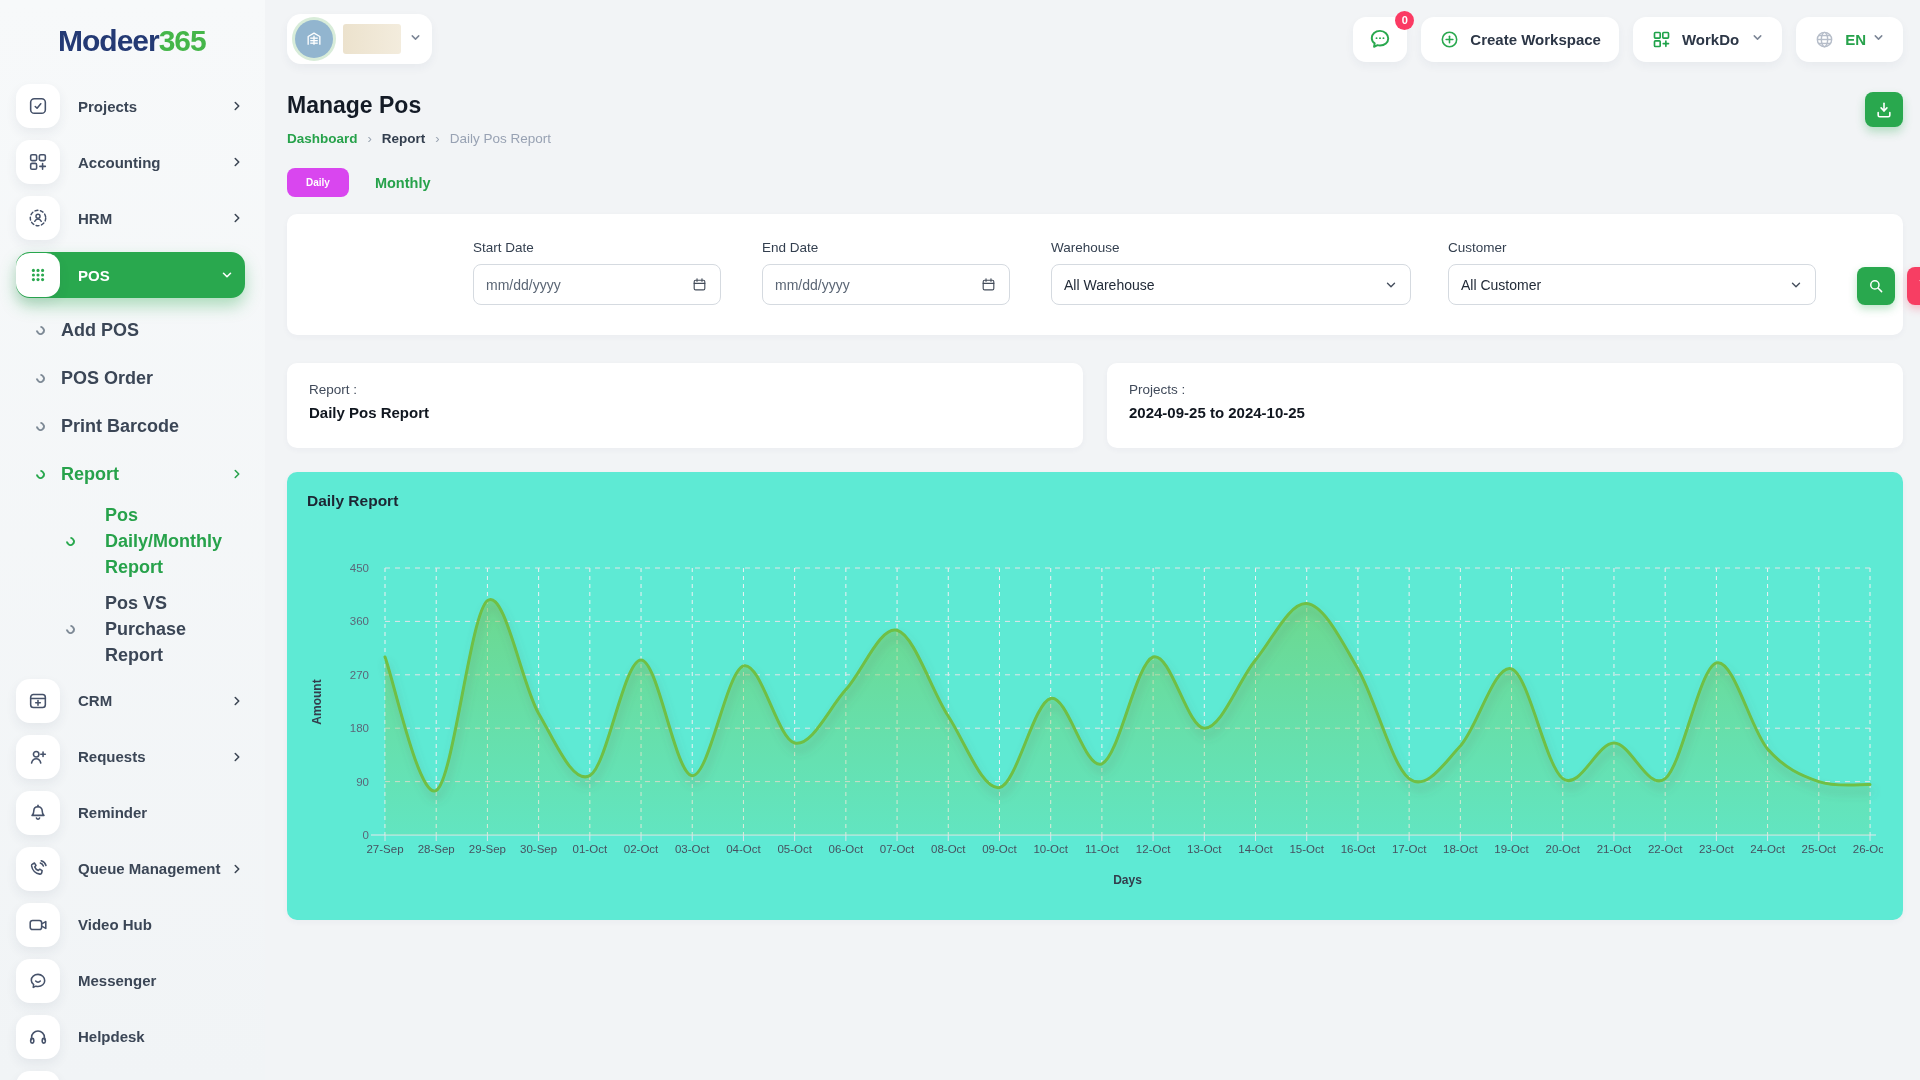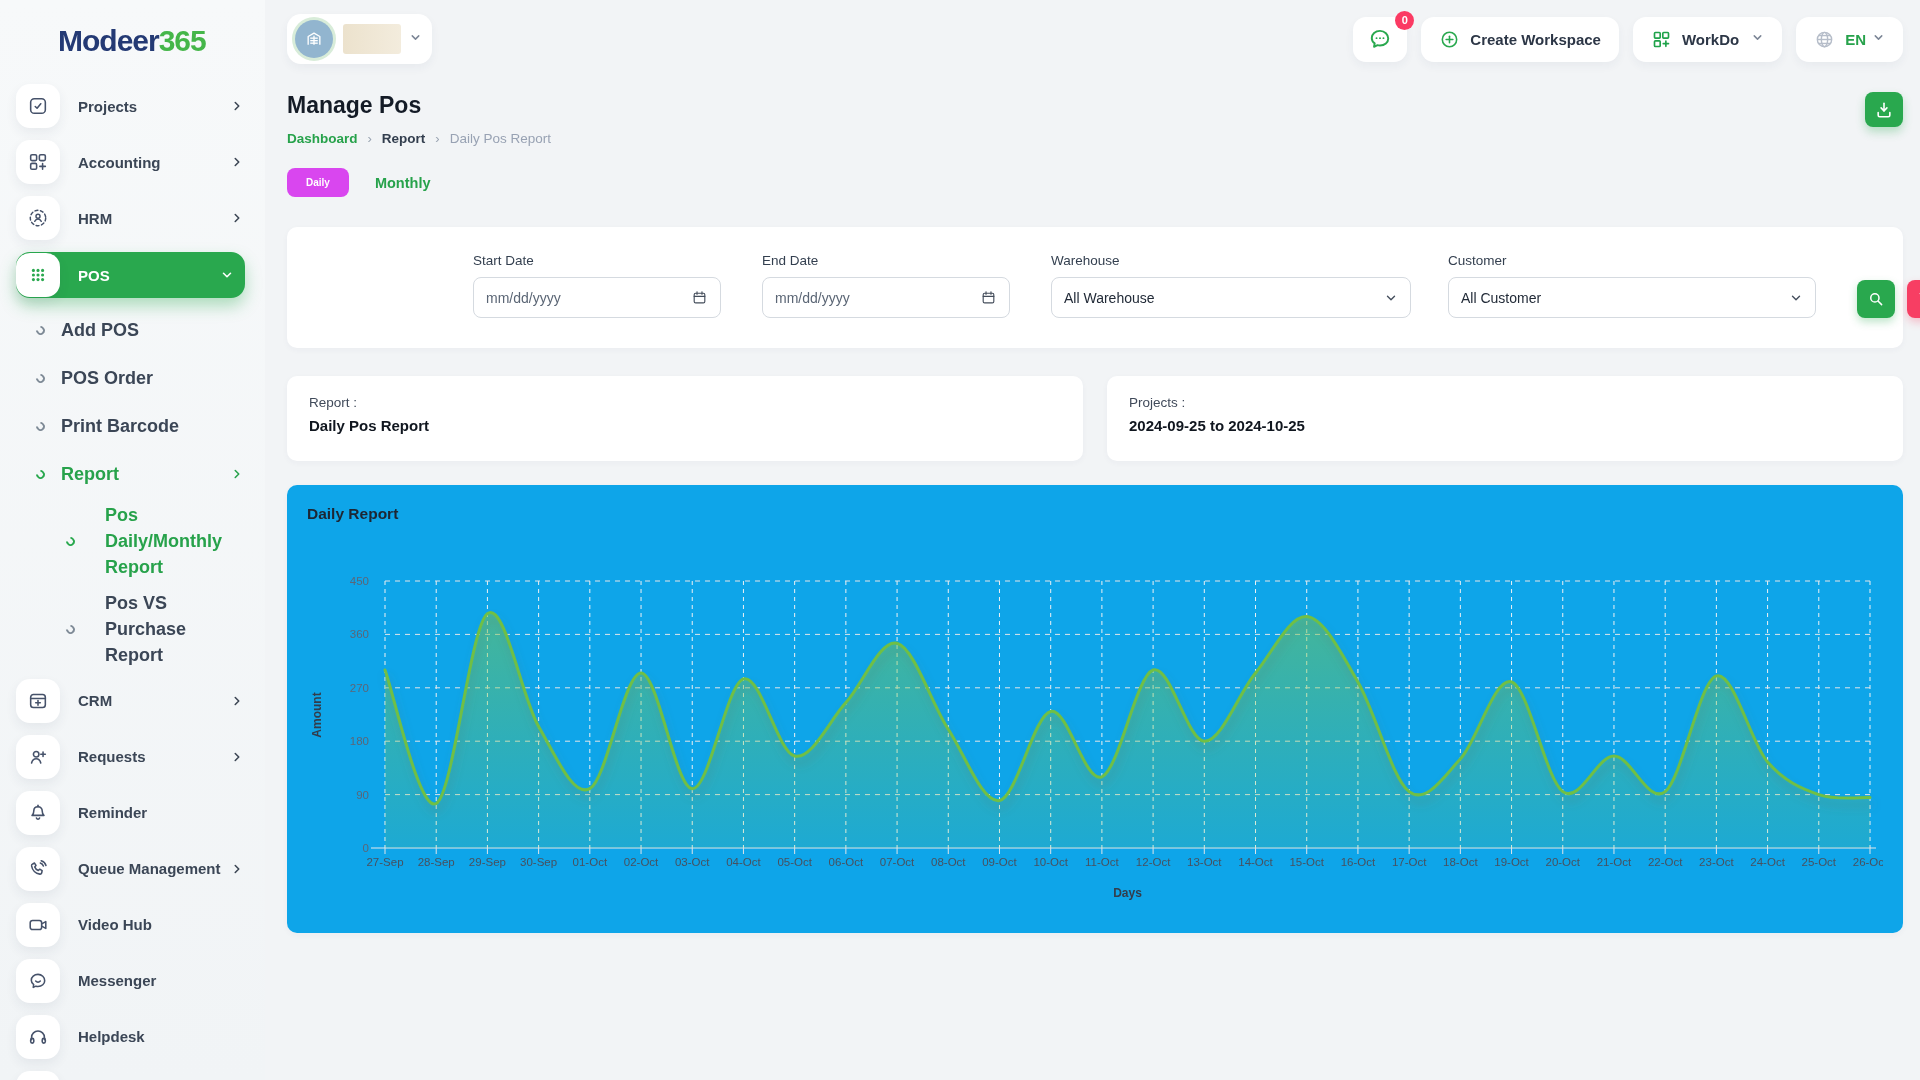--- a/index.html
+++ b/index.html
@@ -48,41 +48,41 @@
   .bc-link { color:#27a24b; cursor:pointer;font-weight:bold; }
   .bc-sep { color:#9aa4b2; font-size:13px; }
   .bc-mid { color:#333e4e; font-weight:600; cursor:pointer; }
   .bc-cur { color:#98a2b3; }
   .dl-btn { width:38px; height:35px; border-radius:8px; background:#29a84e; border:none; display:flex; align-items:center; justify-content:center; cursor:pointer; box-shadow:0 5px 10px rgba(41,168,78,.3); }
 
   .tabs-row { display:flex; align-items:center; gap:26px; margin-top:22px; }
   .tab-daily { background:#d946ef; color:#fff; font-size:10px; font-weight:600; border:none; border-radius:8px; padding:9px 19px; cursor:pointer; }
   .tab-monthly { color:#27a24b; font-size:14.5px; font-weight:600; background:none; border:none; cursor:pointer; }
 
-  .filter-card { margin-top:30px; background:#fff; border-radius:10px; box-shadow:0 2px 6px rgba(45,62,90,.04);
+  .filter-card { margin-top:17px; background:#fff; border-radius:10px; box-shadow:0 2px 6px rgba(45,62,90,.04);
     padding:26px 18px 30px 186px; display:flex; align-items:flex-start; }
   .field { display:flex; flex-direction:column; }
   .f-label { font-size:13.5px; color:#333f4f; margin-bottom:9px; }
   .f-input { height:41px; border:1px solid #d5dae0; border-radius:8px; background:#fff; display:flex; align-items:center; padding:0 12px; font-size:14px; color:#5b6675; }
   .date-input { width:248px; justify-content:space-between; }
   .sel { justify-content:space-between; color:#222b38; }
   .w-warehouse { width:360px; margin-right:37px; }
   .w-customer { width:368px; }
   .gap1 { margin-right:41px; }
   .btns { display:flex; gap:12px; margin-left:41px; margin-top:27px; }
   .icon-btn { width:38px; height:38px; border:none; border-radius:8px; display:flex; align-items:center; justify-content:center; cursor:pointer; }
   .search-btn { background:#29a84e; box-shadow:0 4px 9px rgba(41,168,78,.3); }
   .reset-btn { background:#f73e63; width:36px; box-shadow:0 4px 9px rgba(247,62,99,.3); }
 
   .summary-row { display:flex; gap:24px; margin-top:28px; }
   .summary-card { flex:1; background:#fff; border-radius:10px; box-shadow:0 2px 6px rgba(45,62,90,.04); padding:19px 22px; height:85px; }
   .s-label { font-size:13.5px; color:#404a5a; }
   .s-value { font-size:15px; font-weight:bold; color:#10161f; margin-top:7px; }
 
-  .chart-card { margin-top:24px; background:#0ea5e9; border-radius:10px; box-shadow:0 2px 6px rgba(45,62,90,.04); padding:20px 20px 14px 20px; height:448px; }
+  .chart-card { margin-top:24px; background:#5eead4; border-radius:10px; box-shadow:0 2px 6px rgba(45,62,90,.04); padding:20px 20px 14px 20px; height:448px; }
   .chart-title { font-size:15.5px; font-weight:bold; color:#1d2633; }
   .chart-wrap { margin-top:40px; }
   .axis-label { font-size:11.5px; fill:#5b6678; }
   .x-label { font-size:11.5px; fill:#475160; }
   .axis-name { font-size:12px; font-weight:bold; fill:#333d4c; }
 </style>
 </head>
 <body>
 
 <div class="sidebar">

